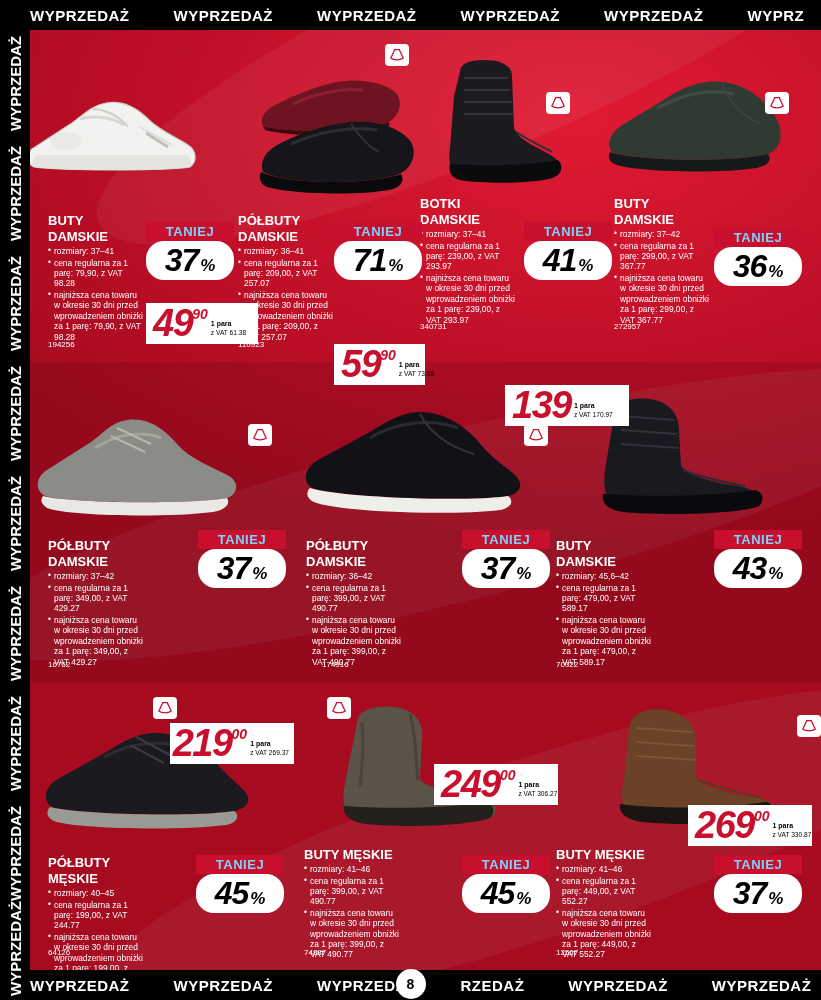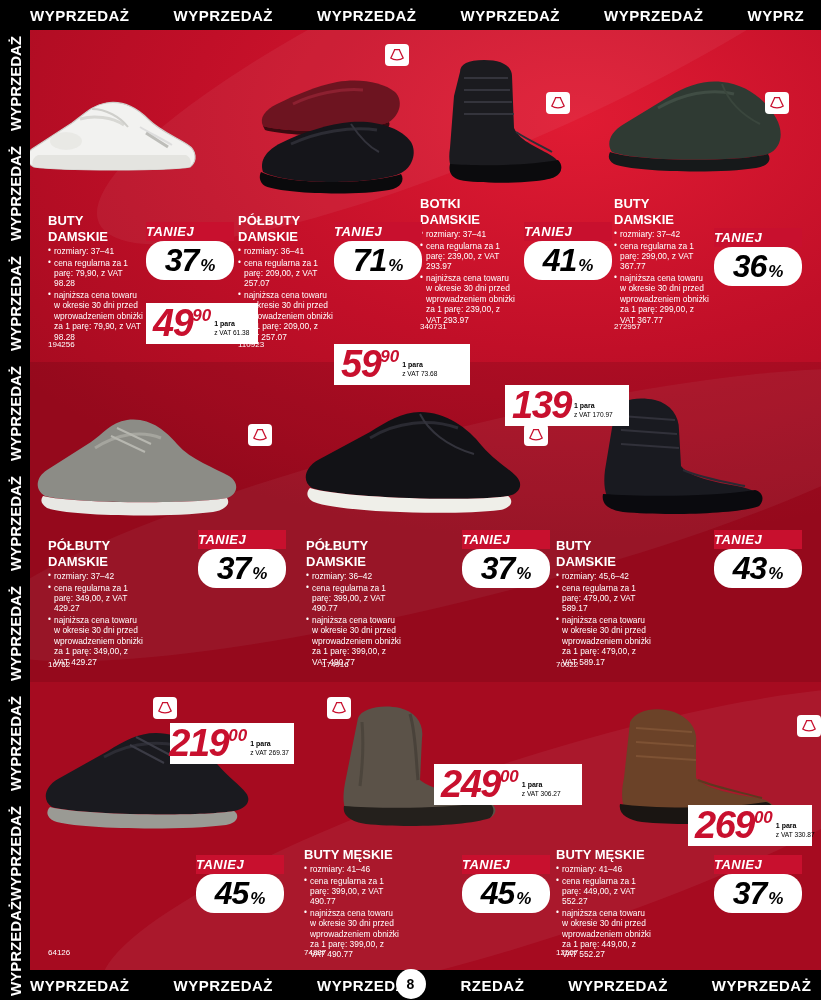--- a/index.html
+++ b/index.html
@@ -100,38 +100,38 @@
   }
   .info .title { font-weight:bold; font-size:13px; margin-bottom:1px; }
   .info ul { list-style:none; margin:0; padding:0; }
   .info li { position:relative; padding-left:6px; margin-bottom:1px; }
   .info li:before { content:"•"; position:absolute; left:0; top:-1px; }
   .code { position:absolute; color:#fff; font-size:8px; z-index:5; }
 
   
   .pricebox { position:absolute; z-index:6; }
   .taniej {
-    background:#c8102e; color:#ffffff; font-weight:bold; font-style:italic;
-    font-size:13px; text-align:left; letter-spacing:0.5px;
+    background:#c8102e; color:#7dd3fc; font-weight:bold; 
+    font-size:13px; text-align:center; letter-spacing:0.5px;
     padding:2px 0 2px 0; width:100%;
   }
   .pct {
     background:#fff; color:#000; font-weight:bold; font-style:italic;
     text-align:center; padding:3px 6px 4px 6px; line-height:1;
     display:flex; align-items:baseline; justify-content:center; gap:2px;border-radius:18px;
   }
   .pct .n { font-size:32px; letter-spacing:-1px; }
   .pct .s { font-size:17px; }
   .price {
     background:#fff; color:#c8102e; font-weight:bold; font-style:italic;
     display:flex; align-items:flex-start; padding:1px 5px 2px 7px; line-height:1;
     position:relative;
   }
   .price .main { font-size:38px; letter-spacing:-1.5px; }
-  .price .sup { font-size:17px; margin-top:3px; }
+  .price .sup { font-size:14px; margin-top:3px; }
   .price .unit {
     color:#000; font-style:normal; font-weight:bold; font-size:7px;
     margin-left:3px; margin-top:16px; line-height:1.25; white-space:nowrap;
   }
   .price .unit .vat { font-weight:normal; font-size:6.6px; display:block; }
 </style>
 </head>
 <body>
 
 <div class="page">
@@ -311,21 +311,21 @@
     </ul>
   </div>
   <div class="code" style="left:238px; top:340px;">110923</div>
   <div class="pricebox" style="left:334px; top:222px; width:88px;">
     <div class="taniej">TANIEJ</div>
     <div class="pct">
       <span class="n">71</span>
       <span class="s">%</span>
     </div>
   </div>
-  <div class="pricebox price" style="left:334px; top:303px; width:136px;">
+  <div class="pricebox price" style="left:334px; top:303px; width:91px;">
     <span class="main">59</span>
     <span class="sup">90</span>
     <span class="unit"><span>1 para</span><span class="vat">z VAT 73.68</span></span>
   </div>
 
   <div class="info" style="left:420px; top:196px;">
     <div class="title">BOTKI DAMSKIE</div>
     <ul>
       <li>rozmiary: 37–41</li>
       <li>cena regularna za 1 parę: 239,00, z VAT 293.97</li>
@@ -394,21 +394,21 @@
     </ul>
   </div>
   <div class="code" style="left:306px; top:660px;margin-left:16px;">174916</div>
   <div class="pricebox" style="left:462px; top:530px; width:88px;">
     <div class="taniej">TANIEJ</div>
     <div class="pct">
       <span class="n">37</span>
       <span class="s">%</span>
     </div>
   </div>
-  <div class="pricebox price" style="left:434px; top:600px; width:148px;">
+  <div class="pricebox price" style="left:434px; top:600px; width:124px;">
     <span class="main">249</span>
     <span class="sup">00</span>
     <span class="unit"><span>1 para</span><span class="vat">z VAT 306.27</span></span>
   </div>
 
   <div class="info" style="left:556px; top:538px;">
     <div class="title">BUTY DAMSKIE</div>
     <ul>
       <li>rozmiary: 45,6–42</li>
       <li>cena regularna za 1 parę: 479,00, z VAT 589.17</li>
@@ -422,20 +422,28 @@
       <span class="n">43</span>
       <span class="s">%</span>
     </div>
   </div>
   <div class="pricebox price" style="left:688px; top:600px; width:124px;">
     <span class="main">269</span>
     <span class="sup">00</span>
     <span class="unit"><span>1 para</span><span class="vat">z VAT 330.87</span></span>
   </div>
 
+  <div class="info" style="left:48px; top:855px;">
+    <div class="title">PÓŁBUTY MĘSKIE</div>
+    <ul>
+      <li>rozmiary: 40–45</li>
+      <li>cena regularna za 1 parę: 199,00, z VAT 244.77</li>
+      <li>najniższa cena towaru w okresie 30 dni przed wprowadzeniem obniżki za 1 parę: 199,00, z VAT 244.77</li>
+    </ul>
+  </div>
   <div class="code" style="left:48px; top:948px;">64126</div>
   <div class="pricebox" style="left:196px; top:855px; width:88px;">
     <div class="taniej">TANIEJ</div>
     <div class="pct">
       <span class="n">45</span>
       <span class="s">%</span>
     </div>
   </div>
 
   <div class="info" style="left:304px; top:847px;">

